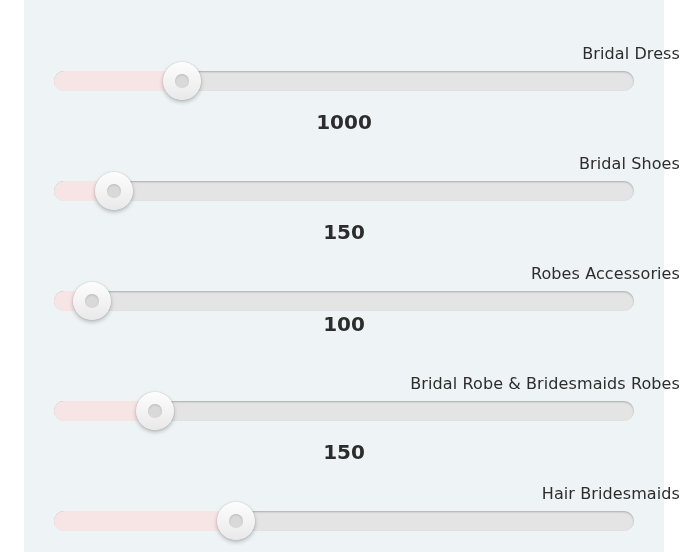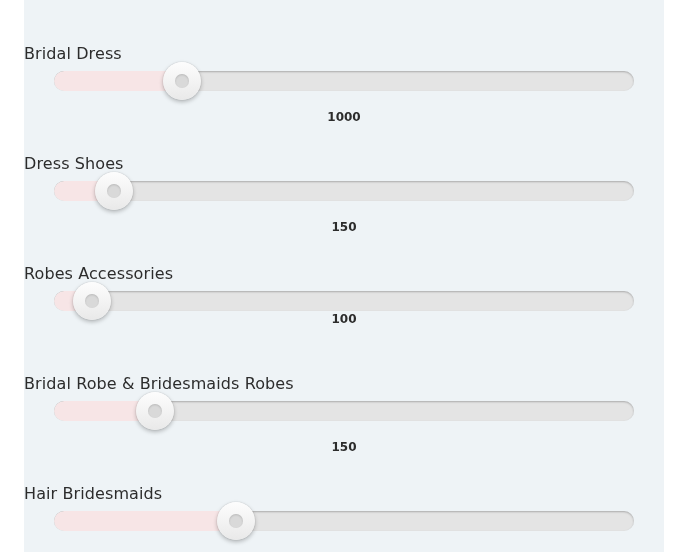--- a/index.html
+++ b/index.html
@@ -1,43 +1,43 @@
 <!DOCTYPE html>
 <html><head>
 <meta charset="utf-8">
 <style>
   html,body{margin:0;padding:0;background:#ffffff;}
   body{width:692px;height:552px;overflow:hidden;position:relative;font-family:"DejaVu Sans","Liberation Sans",sans-serif;}
   .panel{position:absolute;left:24px;top:0;width:640px;height:552px;background:#eef3f6;}
   .row{position:absolute;left:0;width:640px;}
-  .label{position:absolute;left:0;width:640px;text-align:left;font-size:16px;color:#2c2c2c;letter-spacing:0.1px;}
+  .label{position:absolute;left:16px;width:640px;text-align:right;font-size:16px;color:#2c2c2c;letter-spacing:0.1px;}
   .track{position:absolute;left:30px;width:580px;height:20px;border-radius:10px;background:#e4e4e4;box-shadow:inset 0 1px 2px rgba(0,0,0,0.25);overflow:hidden;}
   .fill{position:absolute;left:0;top:0;height:20px;background:#f7e5e6;border-radius:10px 0 0 10px;}
   .thumb{position:absolute;width:38px;height:38px;border-radius:50%;background:linear-gradient(#fdfdfd,#e9e9e9);box-shadow:0 2px 4px rgba(0,0,0,0.25),0 0 1px rgba(0,0,0,0.3);cursor:pointer;}
   .thumb .dot{position:absolute;left:12px;top:12px;width:14px;height:14px;border-radius:50%;background:#d9d9d9;box-shadow:inset 0 1px 2px rgba(0,0,0,0.15);}
-  .value{position:absolute;left:0;width:640px;text-align:center;font-size:12px;font-weight:bold;color:#2c2c2c;}
+  .value{position:absolute;left:0;width:640px;text-align:center;font-size:20px;font-weight:bold;color:#2c2c2c;}
 </style>
 </head>
 <body>
 
 <div class="panel">
 
   <div class="row">
     <div class="label" style="top:44px">Bridal Dress</div>
     <div class="track" style="top:71px">
         <div class="fill" style="width:140px"></div>
       </div>
     <div class="thumb" style="left:139px;top:62px">
         <div class="dot"></div>
       </div>
     <div class="value" style="top:110px">1000</div>
   </div>
 
   <div class="row">
-    <div class="label" style="top:154px">Dress Shoes</div>
+    <div class="label" style="top:154px">Bridal Shoes</div>
     <div class="track" style="top:181px">
         <div class="fill" style="width:72px"></div>
       </div>
     <div class="thumb" style="left:71px;top:172px">
         <div class="dot"></div>
       </div>
     <div class="value" style="top:220px">150</div>
   </div>
 
   <div class="row">

